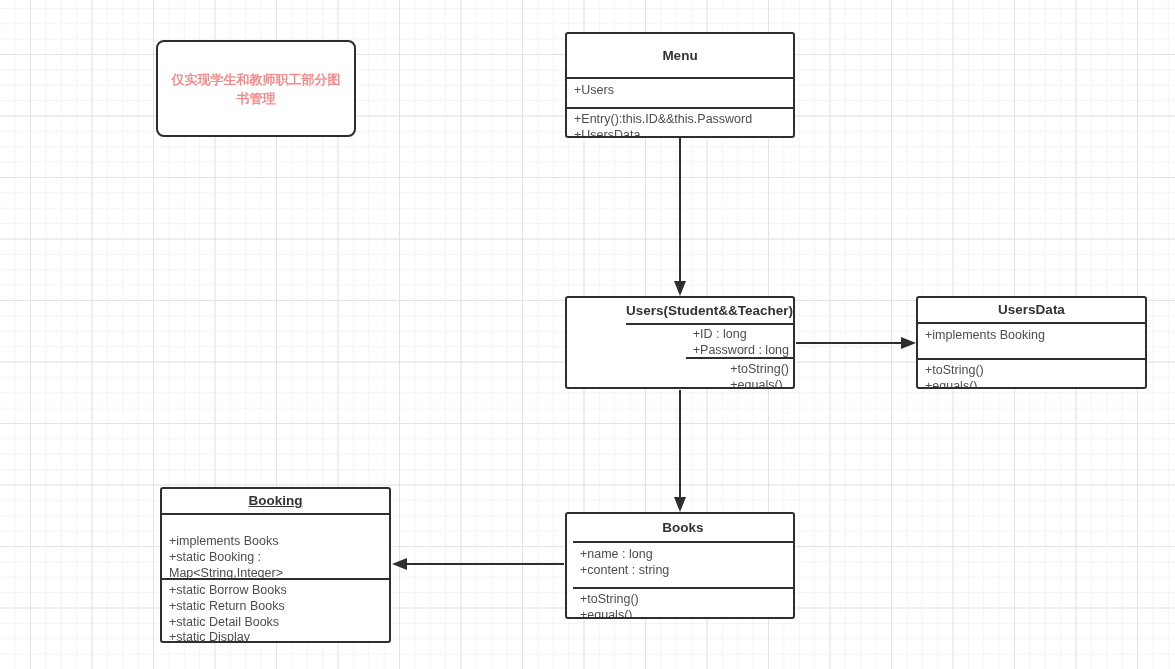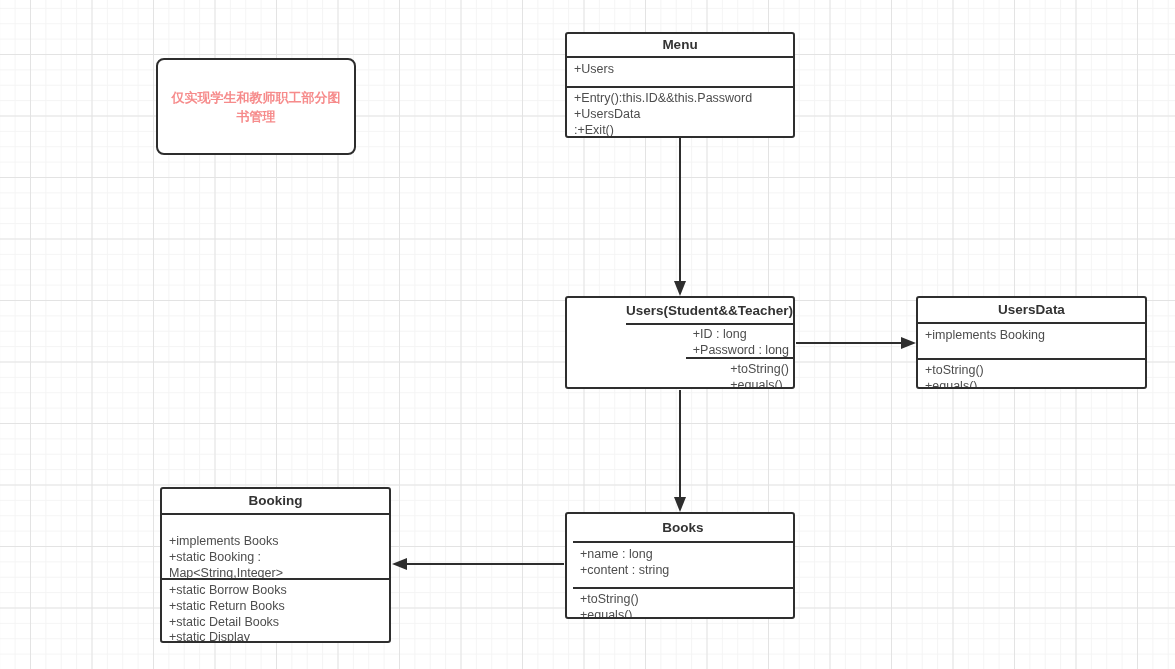--- a/index.html
+++ b/index.html
@@ -28,21 +28,20 @@
     background: #ffffff;
     border: 2px solid #2d2d2d;
     border-radius: 8px;
     display: flex; align-items: center; justify-content: center;
     text-align: center;
     color: #f68b8b;
     font-weight: bold;
     font-size: 13px;
     line-height: 19px;
     padding: 0 13px;
-    margin-top: 18px;
   }
 
   
   .uml-box {
     position: absolute;
     background: #ffffff;
     border: 2px solid #2e2e2e;
     border-radius: 3px;
     display: flex;
     flex-direction: column;
@@ -65,37 +64,37 @@
     overflow: hidden;
   }
   .uml-methods {
     flex: 1 1 auto;
     padding: 3px 4px 0 7px;
     overflow: hidden;
   }
   .uml-line { white-space: nowrap; }
 
   #box-menu      { left: 565px; top: 32px;  width: 230px; height: 106px; }
-  #box-menu .uml-title     { height: 24px; }
+  #box-menu .uml-title     { height: 45px; }
   #box-menu .uml-attrs     { height: 30px; }
 
   #box-users     { left: 565px; top: 296px; width: 230px; height: 93px; align-items: flex-end; }
   #box-users .uml-title    { height: 27px; }
   #box-users .uml-attrs    { height: 34px; padding-top: 2px; }
 
   #box-usersdata { left: 916px; top: 296px; width: 231px; height: 93px; }
   #box-usersdata .uml-title{ height: 26px; }
   #box-usersdata .uml-attrs{ height: 36px; }
 
   #box-books     { left: 565px; top: 512px; width: 230px; height: 107px; padding-left: 6px; }
   #box-books .uml-title    { height: 29px; }
   #box-books .uml-attrs    { height: 46px; }
 
   #box-booking   { left: 160px; top: 487px; width: 231px; height: 156px; }
-  #box-booking .uml-title  { height: 26px; }
+  #box-booking .uml-title  { height: 26px; text-decoration: underline; }
   #box-booking .uml-attrs  { height: 49px; padding-top: 3px; margin-top: 16px; }
 
   .connectors {
     position: absolute;
     left: 0; top: 0;
     width: 1175px; height: 669px;
     pointer-events: none;
   }
 </style>
 </head>

